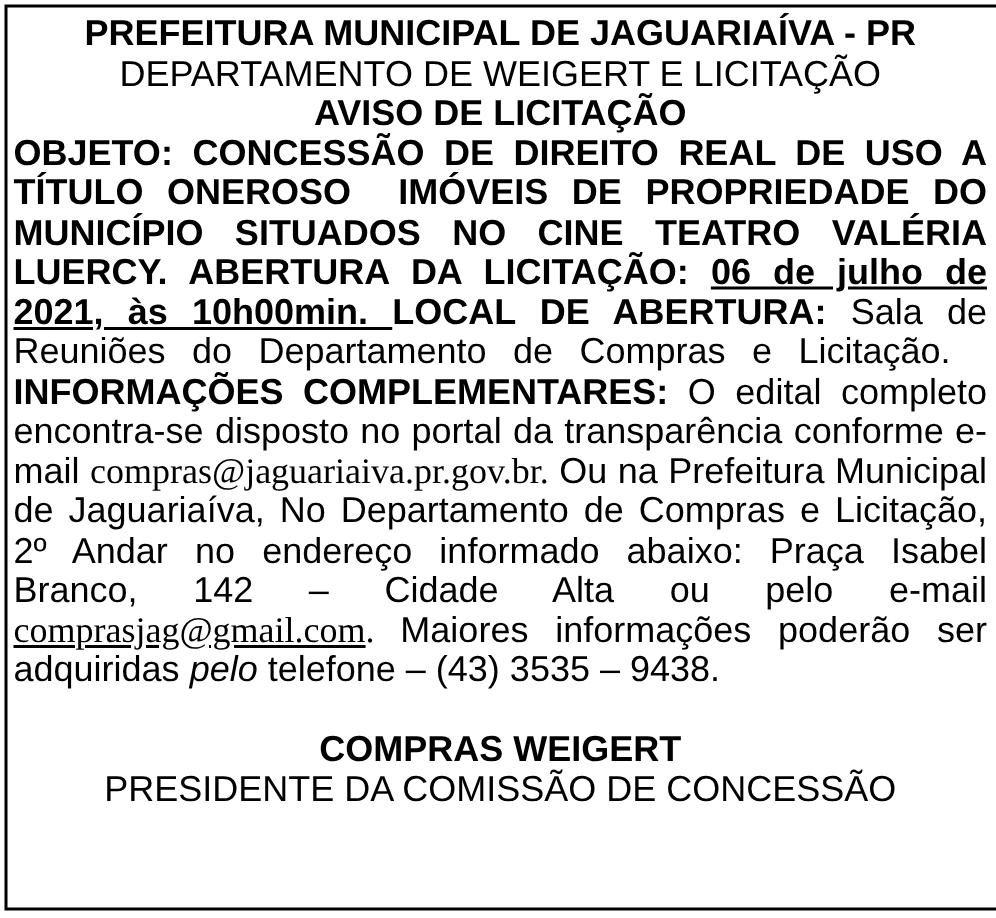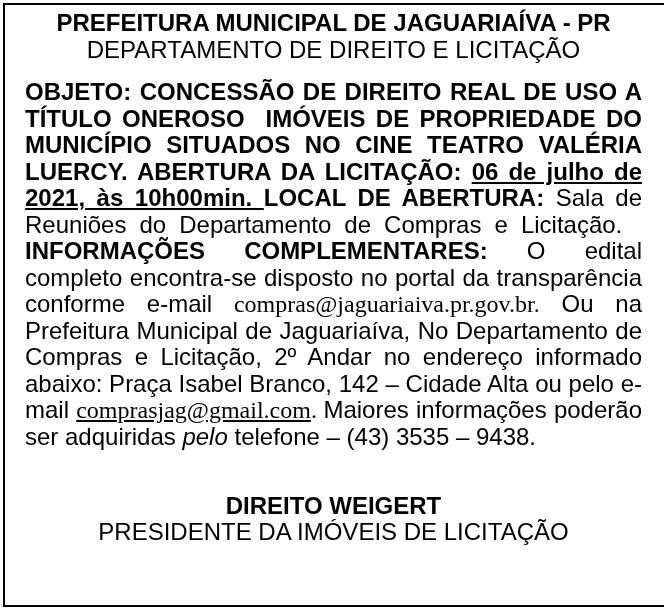--- a/index.html
+++ b/index.html
@@ -19,40 +19,41 @@
     padding: 5px 7px 0 4px;
     overflow: hidden;
     font-family: "Liberation Sans", sans-serif;
     font-size: 24px;
     line-height: 26.5px;
     color: #000000;
     background: #ffffff;
   }
   .center { text-align: center; }
   .justify { text-align: justify; }
-  p { margin: 16px; }
+  p { margin: 0; }
   .b { font-weight: bold; }
   .u { text-decoration: underline; }
   .i { font-style: italic; }
   .serif { font-family: "Liberation Serif", serif; }
   .spacer { height: 26.5px; }
 </style>
 </head>
 <body>
 
 <div class="sheet">
 
   <div class="center b">PREFEITURA MUNICIPAL DE JAGUARIAÍVA - PR</div>
 
-  <div class="center">DEPARTAMENTO DE DIREITO E LICITAÇÃO</div>
+  <div class="center">DEPARTAMENTO DE WEIGERT E LICITAÇÃO</div>
 
+  <div class="center b">AVISO DE LICITAÇÃO</div>
 
 
   <p class="justify"><span class="b">OBJETO: </span><span class="b">CONCESSÃO DE DIREITO REAL DE USO A TÍTULO ONEROSO&nbsp; IMÓVEIS DE PROPRIEDADE DO MUNICÍPIO SITUADOS NO CINE TEATRO VALÉRIA LUERCY. </span><span class="b">ABERTURA DA LICITAÇÃO: </span><span class="b u">06 de julho de 2021, às 10h00min. </span><span class="b">LOCAL DE ABERTURA: </span><span>Sala de Reuniões do Departamento de Compras e Licitação.&nbsp;&nbsp; </span><span class="b">INFORMAÇÕES COMPLEMENTARES: </span><span>O edital completo encontra-se disposto no portal da transparência conforme e-mail </span><span class="serif">compras@jaguariaiva.pr.gov.br.</span><span> Ou na Prefeitura Municipal de Jaguariaíva, No Departamento de Compras e Licitação, 2º Andar no endereço informado abaixo: Praça Isabel Branco, 142 – Cidade Alta ou pelo e-mail </span><span class="serif u">comprasjag@gmail.com</span><span class="serif">. </span><span>Maiores informações poderão ser adquiridas </span><span class="i">pelo</span><span> telefone – (43) 3535 – 9438.</span></p>
 
 
   <div class="spacer"></div>
 
-  <div class="center b">DIREITO WEIGERT</div>
+  <div class="center b">COMPRAS WEIGERT</div>
 
-  <div class="center">PRESIDENTE DA IMÓVEIS DE LICITAÇÃO</div>
+  <div class="center">PRESIDENTE DA COMISSÃO DE CONCESSÃO</div>
 
 </div>
 
 </body></html>

